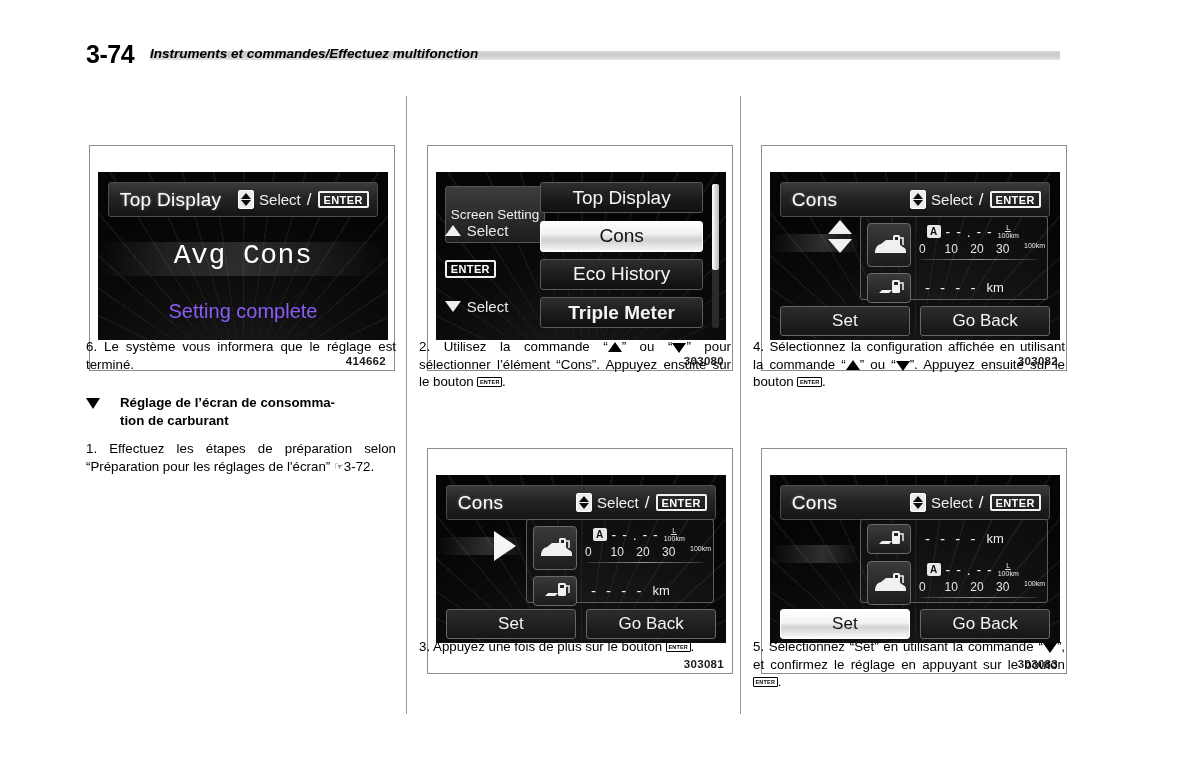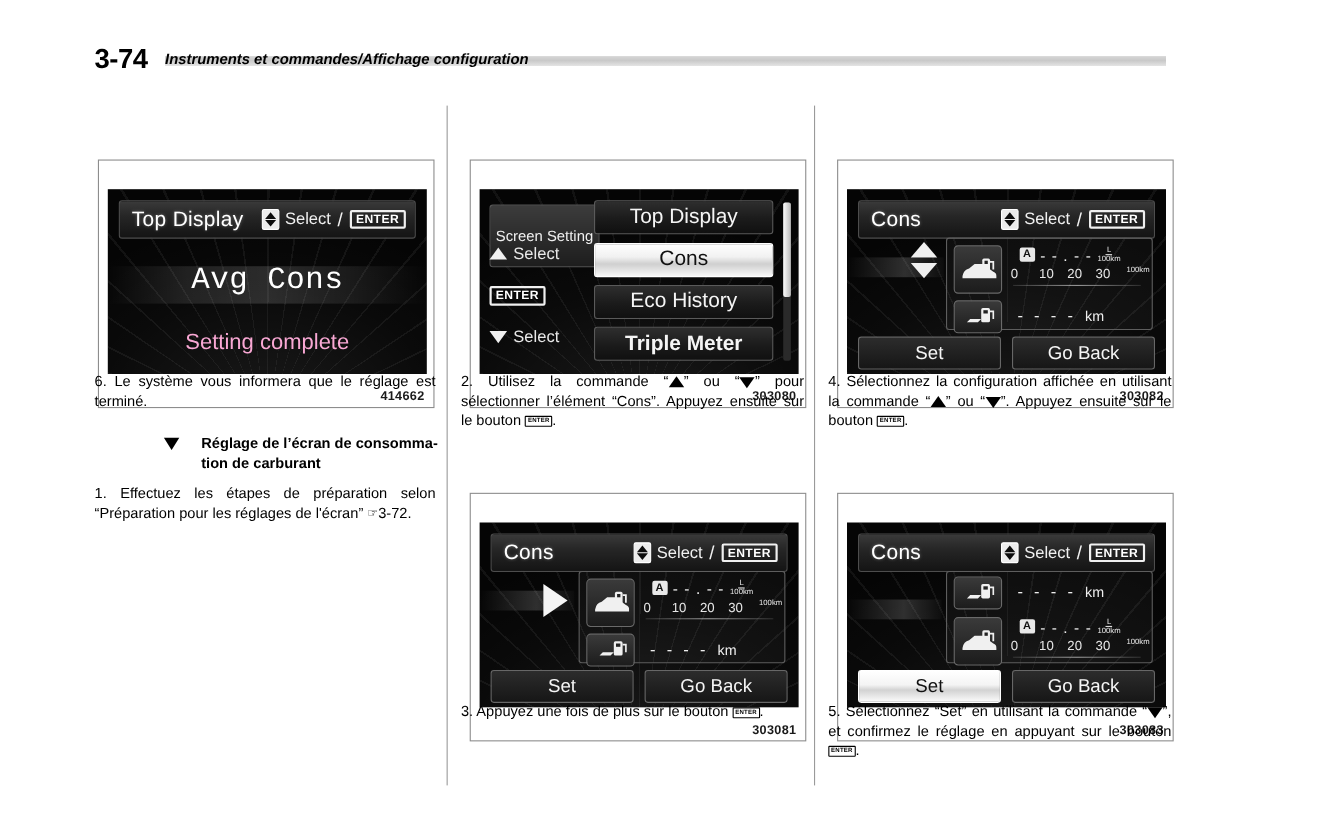--- a/index.html
+++ b/index.html
@@ -92,21 +92,21 @@
     position: absolute; left: 0; width: 100%; text-align: center;
     font-size: 28px; color: #ffffff; letter-spacing: 0.5px;
   }
   .band-glow {
     position: absolute; left: 0; width: 100%; height: 34px;
     background: linear-gradient(to right, rgba(255,255,255,0) 0%, rgba(255,255,255,0.10) 25%, rgba(255,255,255,0.14) 50%, rgba(255,255,255,0.08) 75%, rgba(255,255,255,0) 100%);
     z-index: 1;
   }
   .sub-line {
     position: absolute; left: 0; width: 100%; text-align: center;
-    font-size: 20px; color: #f9a8d4;
+    font-size: 20px; color: #8b5cf6;
   }
 
   
   .menu-left { position: absolute; left: 3%; top: 7%; width: 30%; height: 86%; }
   .ml-item {
     position: absolute; left: 0; width: 100%;
     display: flex; align-items: center; gap: 6px;
     color: #e9e9e9; font-size: 15px;
   }
   .ml-chip {
@@ -207,21 +207,21 @@
     background: linear-gradient(to bottom,#ffffff 0%,#f4f4f4 45%,#d2d2d2 62%,#fbfbfb 100%);
     color: #111; border-color: #fff;
   }
 
   
   .txt {
     position: absolute; font-size: 13.3px; line-height: 17.5px; color: #000;
     text-align: justify; text-justify: inter-word;
   }
   .heading-row {
-    position: absolute; display: flex; gap: 20px; align-items: flex-start; justify-content: flex-end;
+    position: absolute; display: flex; gap: 20px; align-items: flex-start;
   }
   .heading-tri {
     width: 0; height: 0; border-left: 7px solid transparent; border-right: 7px solid transparent;
     border-top: 11px solid #000; margin-top: 4px; flex: 0 0 auto;
   }
   .heading-text {
     font-size: 13.3px; line-height: 17.5px; font-weight: bold; color: #000;
   }
   .tri-inline-up {
     display: inline-block; width: 0; height: 0; vertical-align: -1px;
@@ -238,21 +238,21 @@
   }
   .hand-ptr { display: inline-block; font-size: 11px; vertical-align: 1px; }
 </style>
 </head>
 <body>
 
 <div class="page">
 
   <div class="header-rule"></div>
   <div class="page-num">3-74</div>
-  <div class="header-title">Instruments et commandes/Affichage configuration</div>
+  <div class="header-title">Instruments et commandes/Effectuez multifonction</div>
 
   <div class="vdiv left"></div>
   <div class="vdiv right"></div>
 
   <div class="figure" style="left:89px; top:97px; width:306px; height:226px;">
     <div class="lcd" style="left:8px; top:26px; width:290px; height:168px;">
       <div class="lcd-titlebar">
         <div class="lcd-title">Top Display</div>
         <div class="tb-right">
           <span class="updown-badge">

